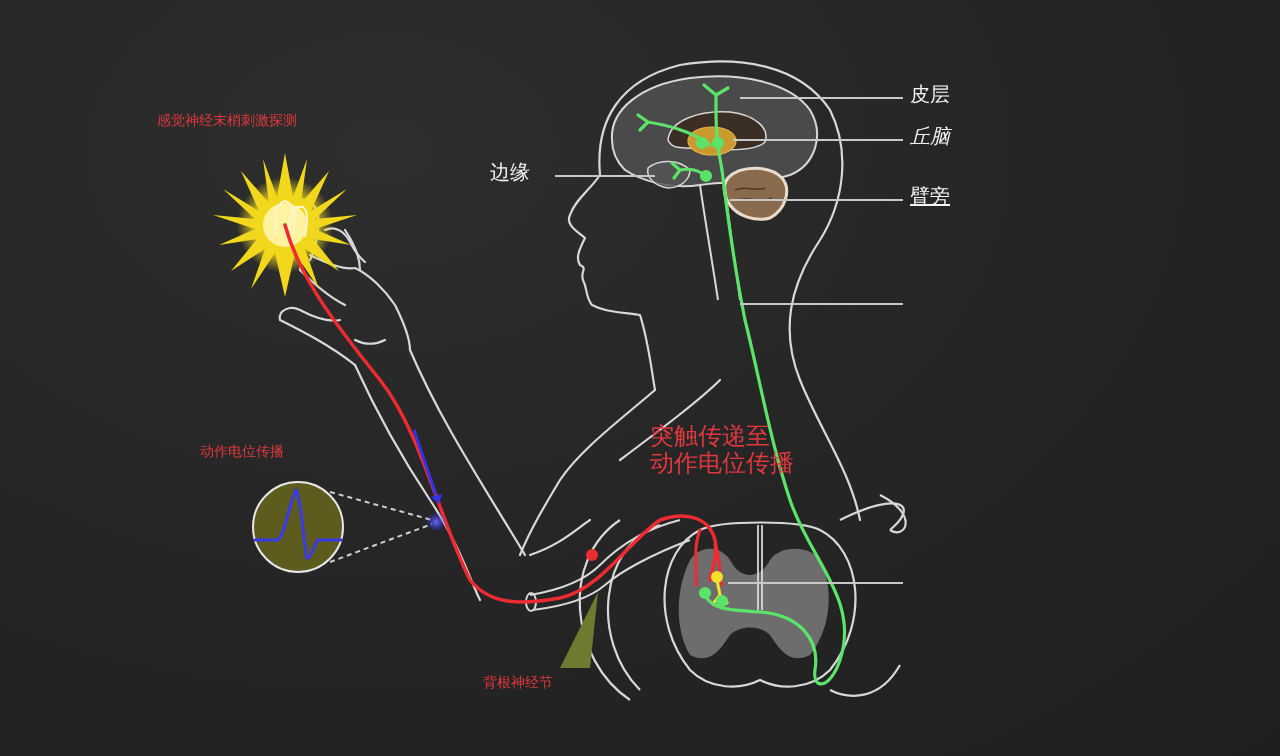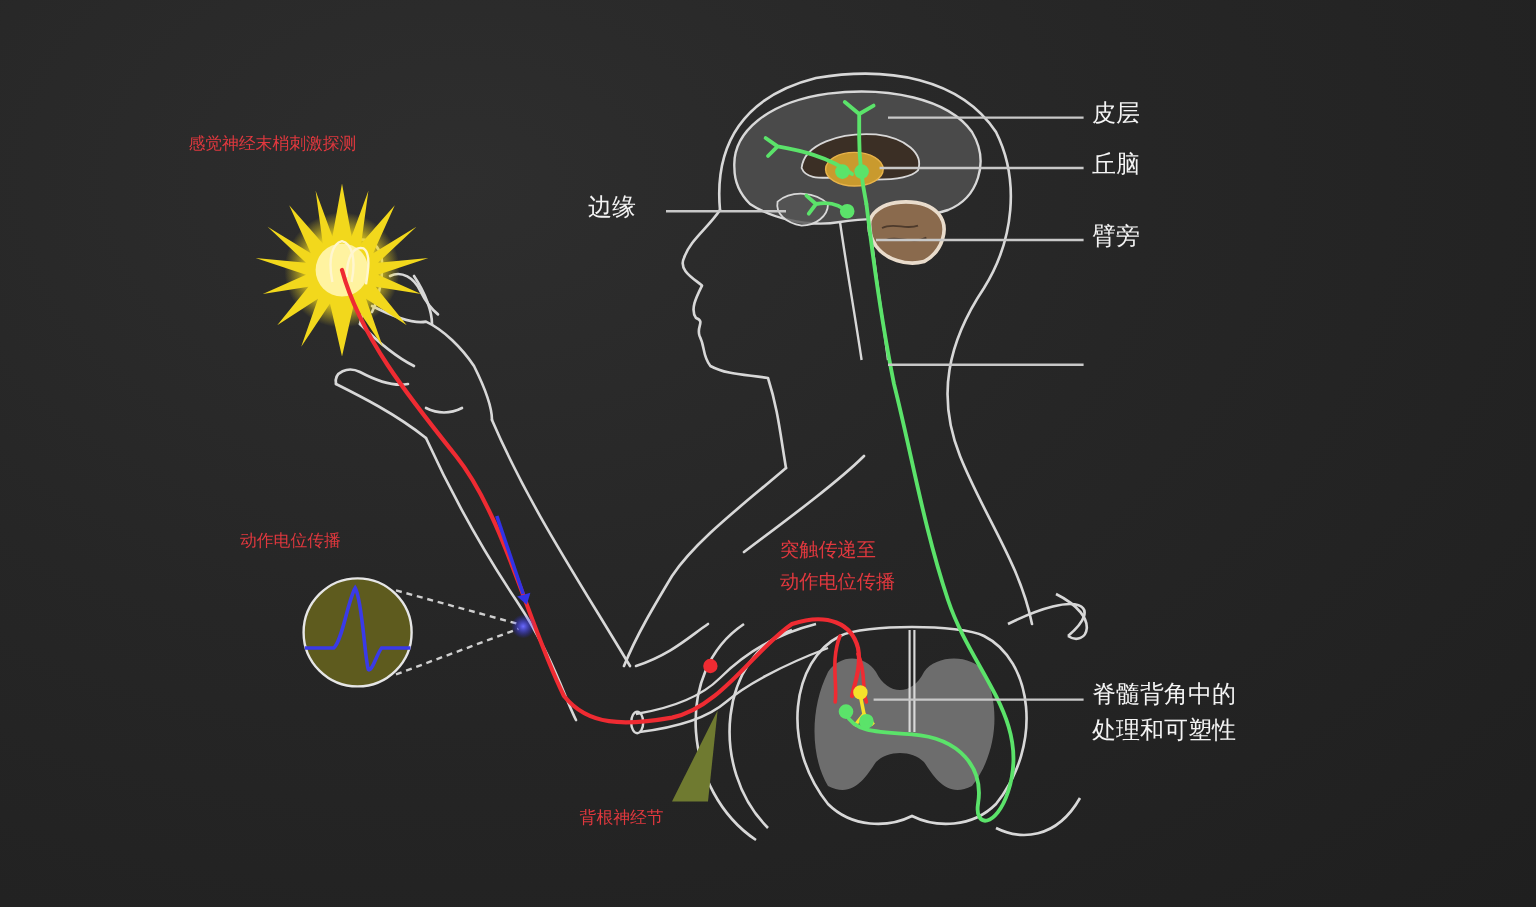--- a/index.html
+++ b/index.html
@@ -140,30 +140,26 @@
     <circle cx="436" cy="522" r="10" fill="url(#blueglow)"></circle>
 
     <g>
       <line x1="414" y1="430" x2="436" y2="495" stroke="#3232e6" stroke-width="3"></line>
       <polygon points="431,497 442,494 439,504" fill="#3232e6"></polygon>
     </g>
   </svg>
 
   <div class="label red" style="left:157px; top:112px;">感觉神经末梢刺激探测</div>
   <div class="label red" style="left:200px; top:443px;">动作电位传播</div>
-  <div class="label red multi" style="left:650px; top:444px; font-size:16px; line-height:27px;">
+  <div class="label red multi" style="left:650px; top:423px; font-size:24px; line-height:27px;">
     <div>突触传递至</div>
     <div>动作电位传播</div>
   </div>
   <div class="label red" style="left:483px; top:675px;font-family:Liberation Serif, serif;">背根神经节</div>
 
   <div class="label white" style="left:910px; top:82px;">皮层</div>
-  <div class="label white" style="left:910px; top:124px;">丘脑</div>
+  <div class="label white" style="left:910px; top:124px;font-style:italic;">丘脑</div>
   <div class="label white" style="left:490px; top:160px;">边缘</div>
-  <div class="label white" style="left:910px; top:184px;">臂旁</div>
+  <div class="label white" style="left:910px; top:184px;text-decoration:underline;">臂旁</div>
   <div class="label white multi" style="left:910px; top:287px;">
-  </div>
-  <div class="label white multi" style="left:910px; top:563px;">
-    <div>脊髓背角中的</div>
-    <div>处理和可塑性</div>
   </div>
 
 </div>
 
 </body></html>

